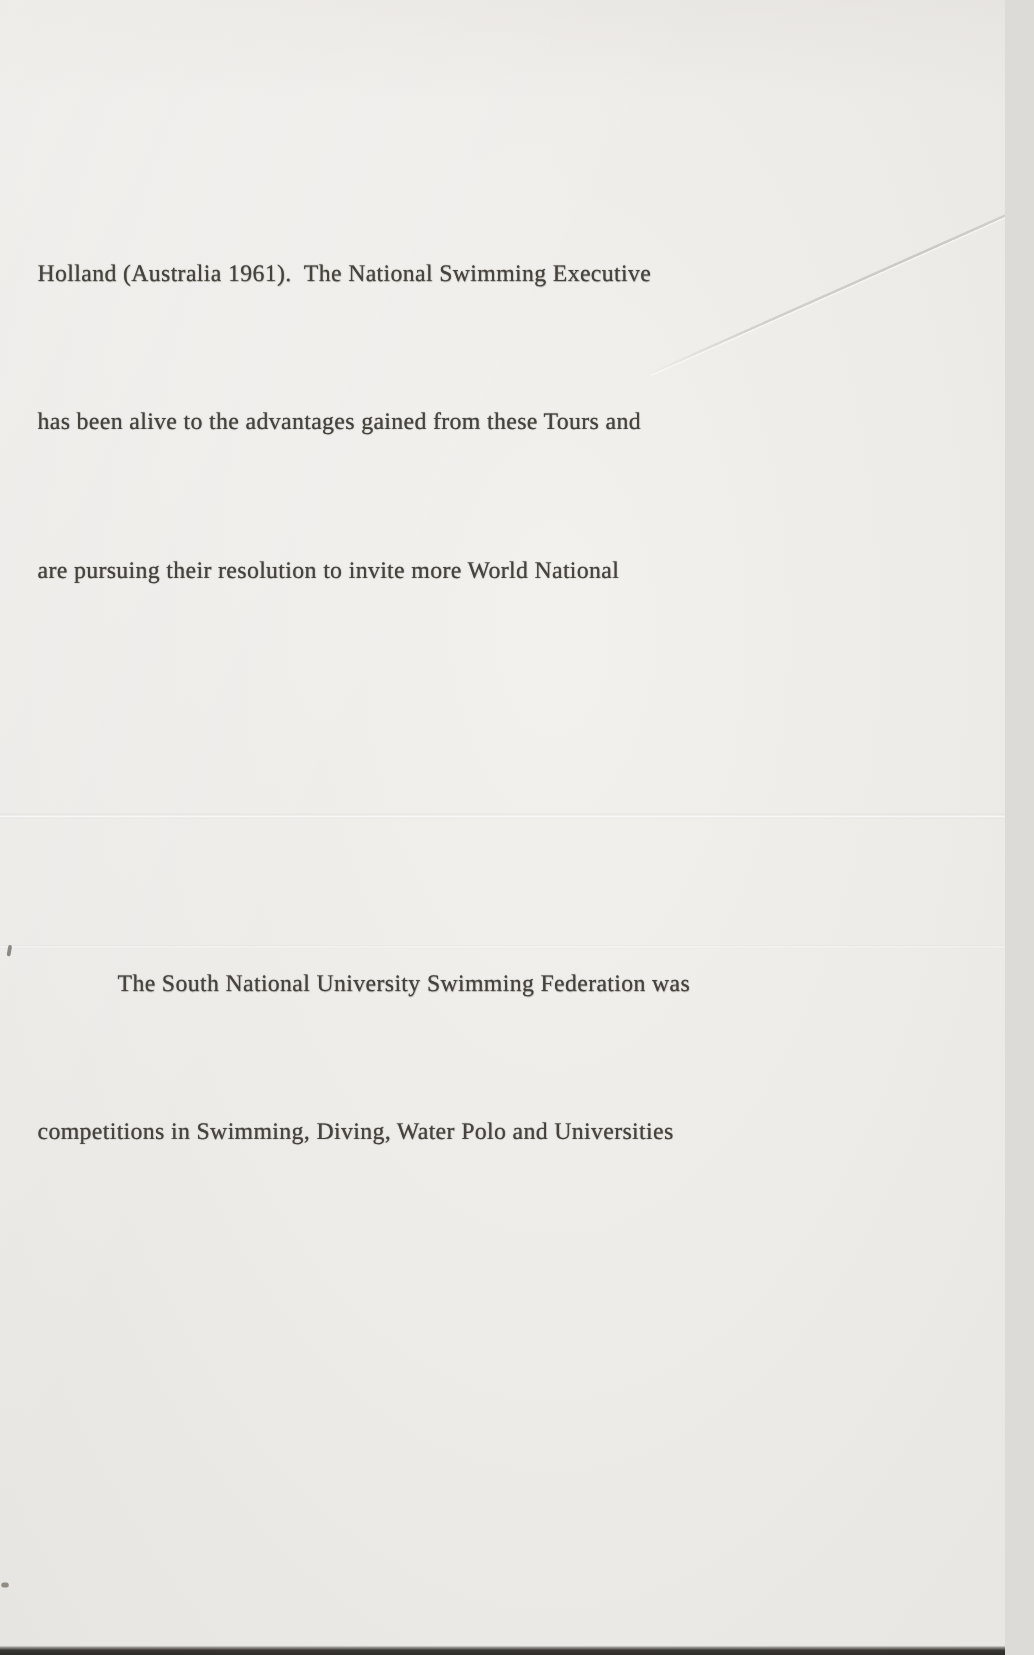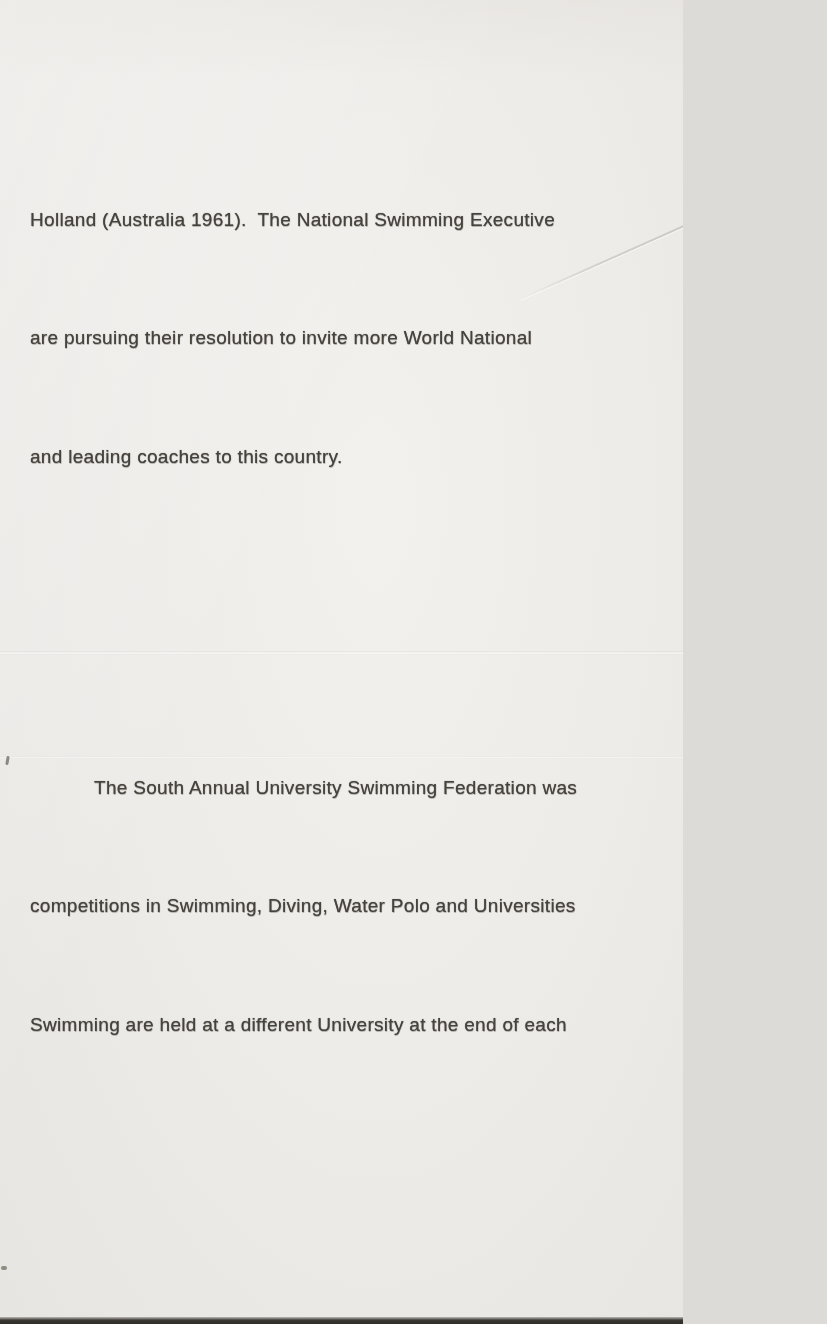--- a/index.html
+++ b/index.html
@@ -1,26 +1,26 @@
 <!DOCTYPE html>
 <html><head>
 <meta charset="utf-8">
 <title>Typewritten Document Scan</title>
 <style>
   html, body { margin: 0; padding: 0; background: #dddbd7; }
   .page {
     position: relative;
-    width: 683px;
+    width: 804px;
     height: 1324px;
     overflow: hidden;
     background:
       linear-gradient(115deg, rgba(255,255,255,0.30) 0%, rgba(255,255,255,0) 42%),
       linear-gradient(to bottom, rgba(228,225,220,0.5) 0%, rgba(255,255,255,0) 6%),
       radial-gradient(ellipse at 55% 38%, #f3f1ee 0%, #edebe8 55%, #e7e5e1 100%);
-    font-family: Liberation Sans, sans-serif;
+    font-family: Liberation Serif, serif;
   }
   .text-block {
     position: absolute;
     left: 30px;
     top: 2px;
     right: 6px;
     font-size: 19px;
     line-height: 39.5px;
     letter-spacing: 0.3px;
     color: #46423c;
@@ -95,28 +95,27 @@
   <div class="crease-diagonal"></div>
   <div class="crease-horizontal"></div>
   <div class="crease-horizontal-2"></div>
   <div class="speck speck-1"></div>
   <div class="speck speck-2"></div>
 
   <div class="text-block">
 
     <div class="para para-1">
       <div class="line">Holland (Australia 1961).  The National Swimming Executive</div>
+      <div class="line">has been alive to the advantages gained from these Tours and</div>
       <div class="line">are pursuing their resolution to invite more World National</div>
-      <div class="line">and leading coaches to this country.</div>
     </div>
 
     <div class="para para-2">
-      <div class="line indent">The South Annual University Swimming Federation was</div>
+      <div class="line indent">The South National University Swimming Federation was</div>
       <div class="line">competitions in Swimming, Diving, Water Polo and Universities</div>
-      <div class="line">Swimming are held at a different University at the end of each</div>
       
       
       
       
       
       
       
       
       
       

